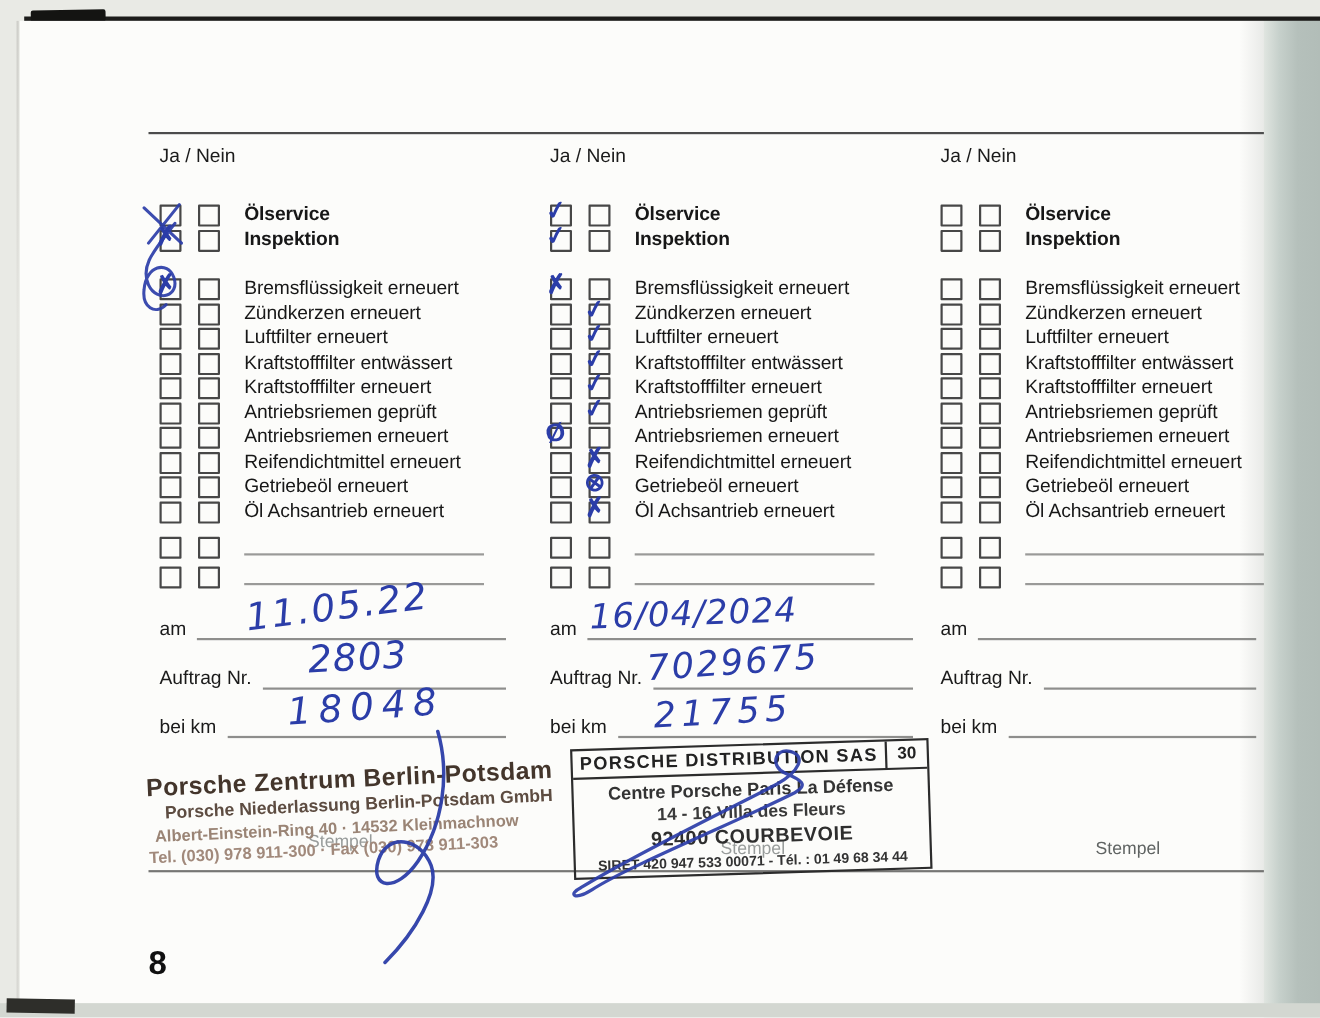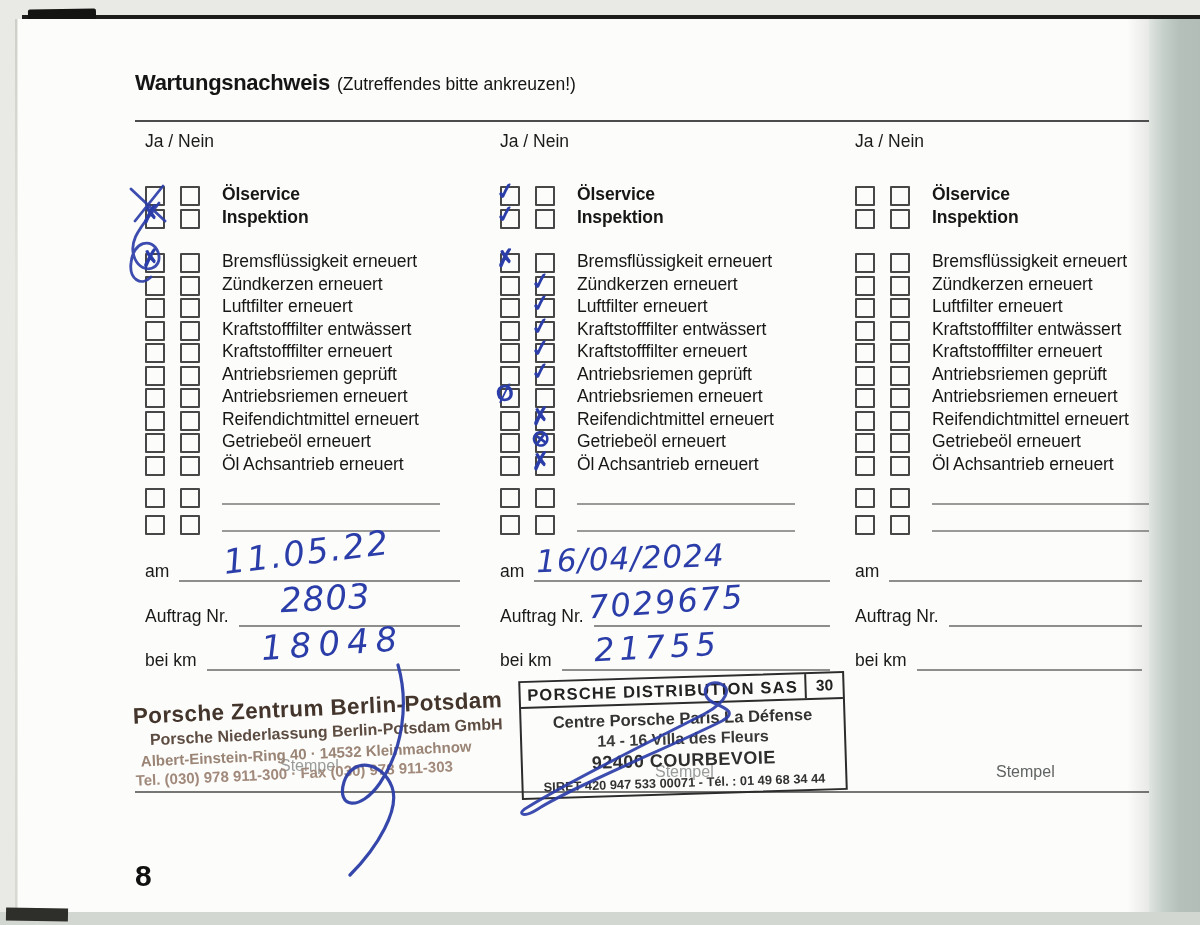--- a/index.html
+++ b/index.html
@@ -76,23 +76,20 @@
 </style>
 </head>
 <body>
 
 <div class="top-scan-line"></div>
 <div class="top-scan-blob"></div>
 <div class="left-edge-line"></div>
 
 <div class="page" id="page">
 
-  <div class="title-block">
-    <span class="title-main">Wartungsnachweis</span><span class="title-sub">(Zutreffendes bitte ankreuzen!)</span>
-  </div>
   <div class="title-rule"></div>
 
   <div class="stempel-rule"></div>
 
   <div class="ghost g1">Stempel</div>
   <div class="ghost g2">Stempel</div>
   <div class="ghost g3">Stempel</div>
 
   <div class="stamp1">
     <div class="s1l1">Porsche Zentrum Berlin-Potsdam</div>

